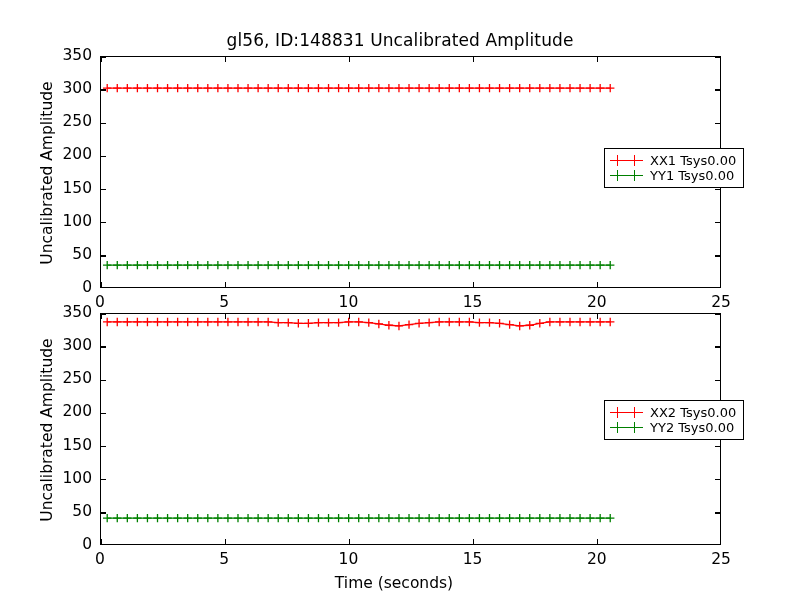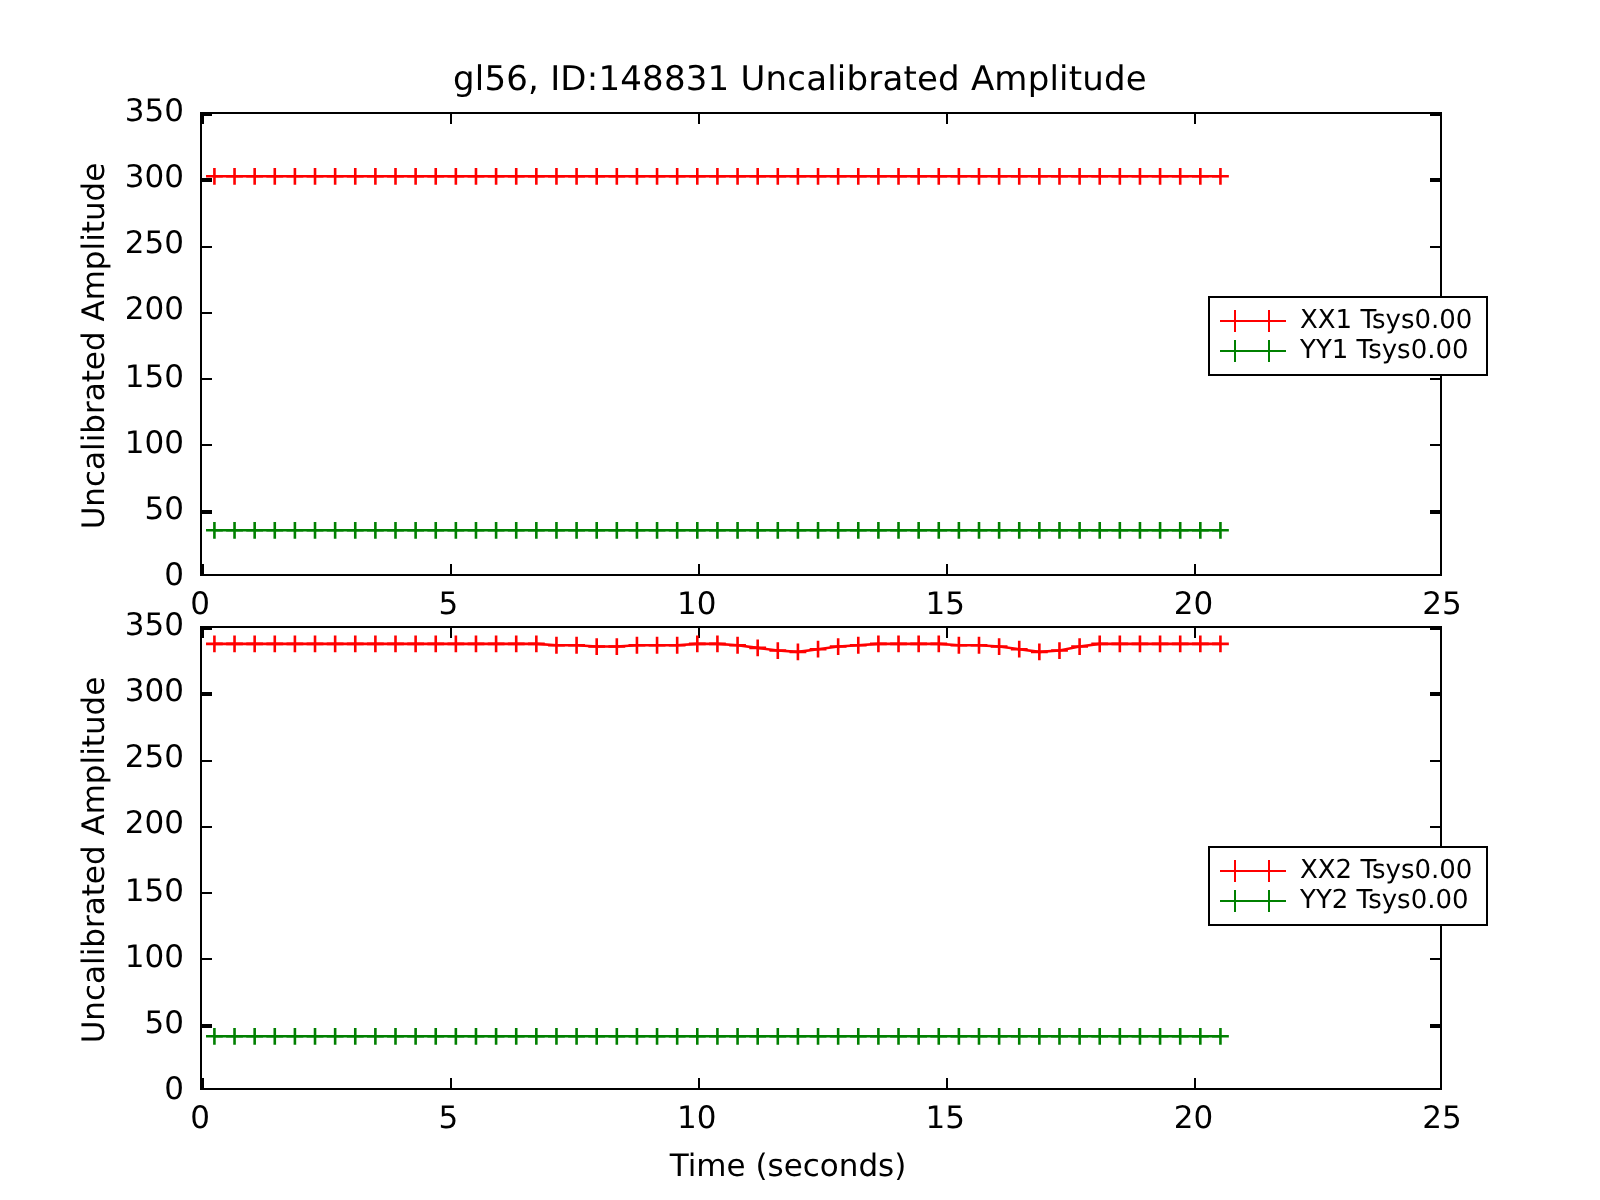--- a/index.html
+++ b/index.html
@@ -465,21 +465,21 @@
       <div class="ytick-label" style="top: 346.143px; right: 708px;">300</div>
       <div class="ytick-label" style="top: 313px; right: 708px;">350</div>
       <div class="xtick-label" style="left: 100px; top: 552px;">0</div>
       <div class="xtick-label" style="left: 224.2px; top: 552px;">5</div>
       <div class="xtick-label" style="left: 348.4px; top: 552px;">10</div>
       <div class="xtick-label" style="left: 472.6px; top: 552px;">15</div>
       <div class="xtick-label" style="left: 596.8px; top: 552px;">20</div>
       <div class="xtick-label" style="left: 721px; top: 552px;">25</div>
       <div class="ylabel" style="left: 47px; top: 429px; width: 232px; text-align: center; margin-left: -116px; margin-top: -8px; transform: rotate(-90deg) translateX(0px);">Uncalibrated Amplitude</div>
       <div class="xlabel" style="left: 394px; top: 574px;">Time (seconds)</div>
-      <div class="legend" style="left: 604px; top: 423px;">
+      <div class="legend" style="left: 604px; top: 400px;">
         <div class="legend-row">
           <span class="legend-key">
             <span class="lk-h" style="background: rgb(255, 0, 0);"></span>
             <span class="lk-v a" style="background: rgb(255, 0, 0);"></span>
             <span class="lk-v b" style="background: rgb(255, 0, 0);"></span>
           </span>
           <span class="legend-text">XX2 Tsys0.00</span>
         </div>
         <div class="legend-row">
           <span class="legend-key">

